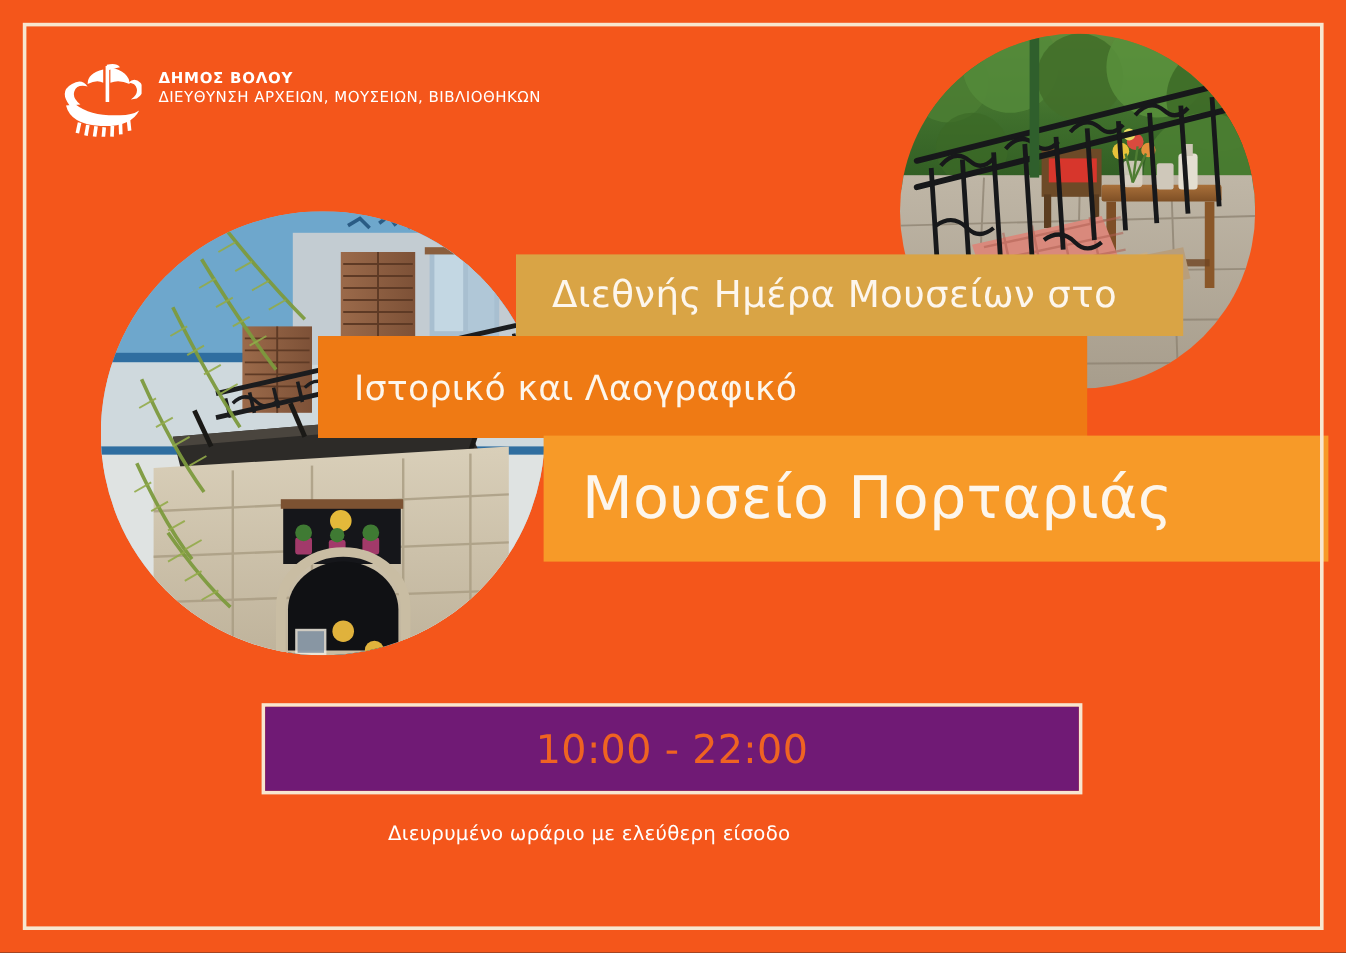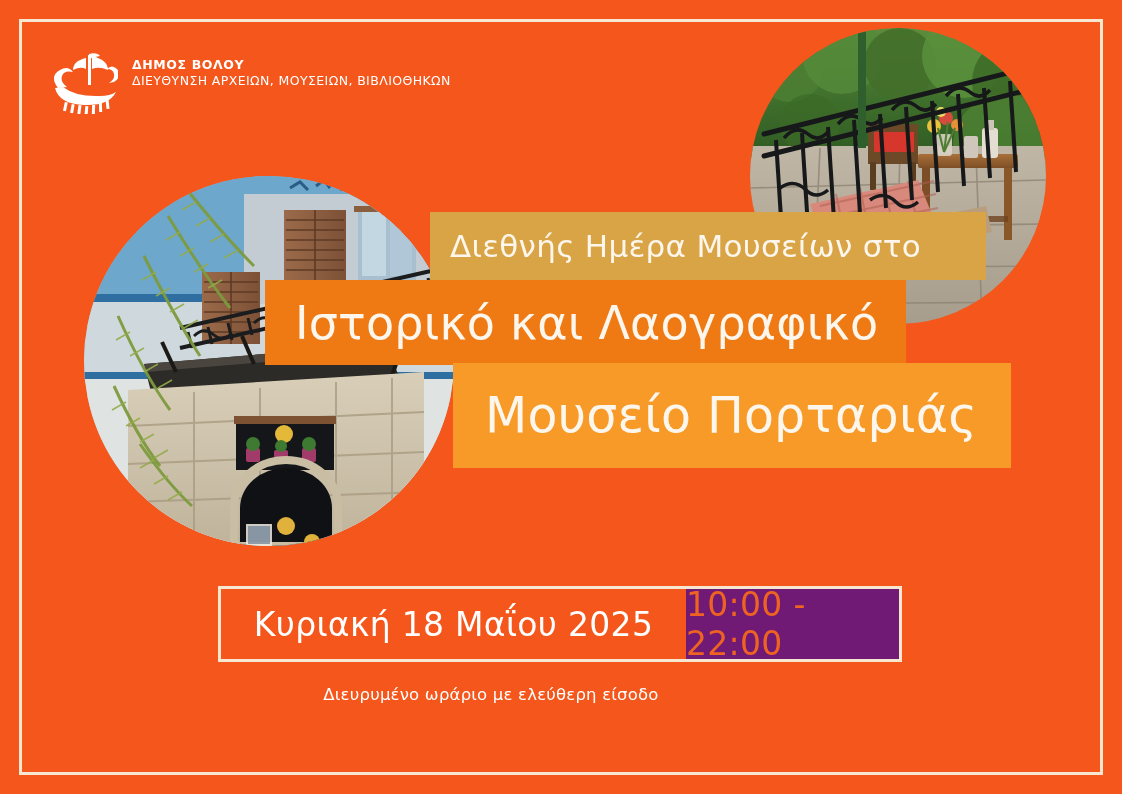--- a/index.html
+++ b/index.html
@@ -89,35 +89,35 @@
     display: flex;
     align-items: center;
     color: #fdf6ec;
     z-index: 20;
     box-sizing: border-box;
   }
   #band-1 {
     left: 430px; top: 212px;
     width: 556px; height: 68px;
     background: #d9a445;
-    padding-left: 20px;
+    padding-left: 30px;
     font-size: 31px;
     letter-spacing: 0.3px;
   }
   #band-2 {
     left: 265px; top: 280px;
     width: 641px; height: 85px;
     background: #ef7a14;
     padding-left: 30px;
-    font-size: 46px;
+    font-size: 29px;
     letter-spacing: 0.2px;
   }
   #band-3 {
     left: 453px; top: 363px;
-    width: 558px; height: 105px;
+    width: 654px; height: 105px;
     background: #f79a28;
     padding-left: 32px;
     font-size: 49px;
     letter-spacing: 0.2px;
   }
 
   
   #datetime-box {
     position: absolute;
     left: 218px; top: 586px;
@@ -479,21 +479,20 @@
     <span>Διεθνής Ημέρα Μουσείων στο</span>
   </div>
   <div class="band" id="band-2">
     <span>Ιστορικό και Λαογραφικό</span>
   </div>
   <div class="band" id="band-3">
     <span>Μουσείο Πορταριάς</span>
   </div>
 
   <div id="datetime-box">
-    <div id="date-cell">Κυριακή 18 Μαΐου 2025</div>
     <div id="time-cell">10:00 - 22:00</div>
   </div>
 
   <div id="footer-notes">
     <div class="note" id="note-1">Διευρυμένο ωράριο με ελεύθερη είσοδο</div>
   </div>
 
   <div id="frame"></div>
 
 </div>

